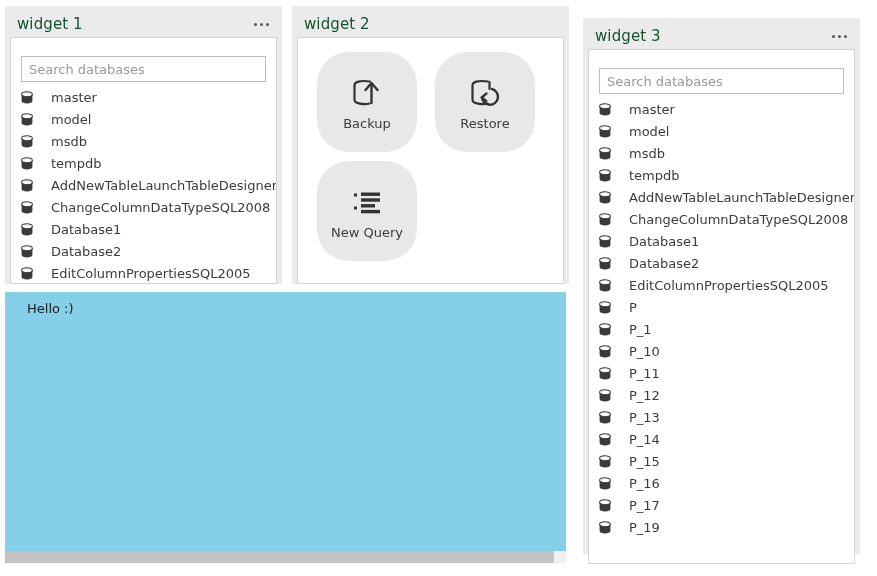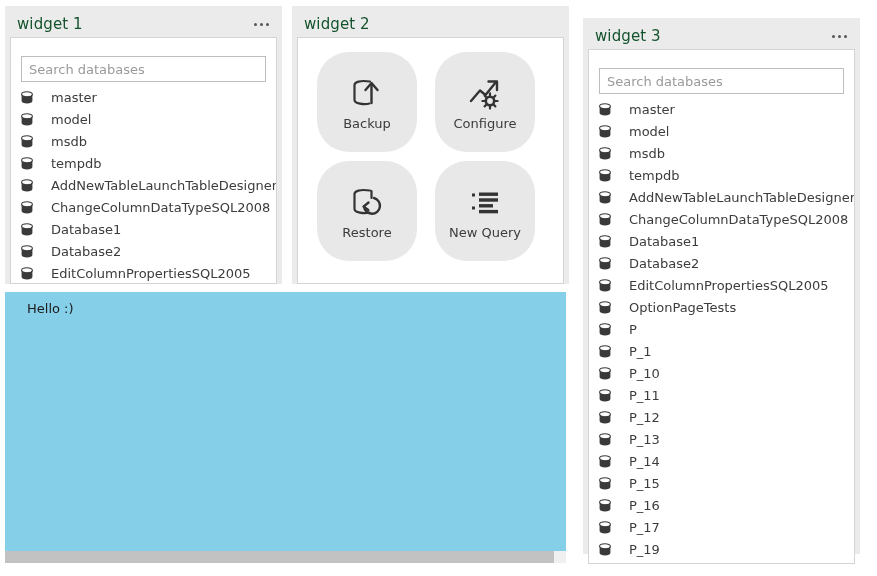--- a/index.html
+++ b/index.html
@@ -266,38 +266,20 @@
       <div class="tile-grid" id="w2-tiles">
           <div class="tile">
             <div class="tile-icon">
               <svg width="38" height="38" viewBox="0 0 38 38">
                 <path d="M22 6.5 C12 5 6.5 7 6.5 10 L6.5 25 C6.5 28.5 16 30 21.5 28.5" fill="none" stroke="#333333" stroke-width="2.2" stroke-linecap="round"></path>
                 <path d="M23.5 28 L23.5 9" fill="none" stroke="#333333" stroke-width="2.4" stroke-linecap="round"></path>
                 <path d="M17.5 15 L23.5 8 L29.5 15" fill="none" stroke="#333333" stroke-width="2.4" stroke-linecap="round" stroke-linejoin="round"></path>
               </svg>
             </div>
             <div class="tile-label">Backup</div>
-          </div>
-          <div class="tile">
-            <div class="tile-icon">
-              <svg width="38" height="38" viewBox="0 0 38 38">
-                <path d="M5 26 L14 15.5 L19.5 20 L30 7" fill="none" stroke="#333333" stroke-width="2.4" stroke-linecap="round" stroke-linejoin="round"></path>
-                <path d="M22.5 6.5 L31 6.5 L31 15" fill="none" stroke="#333333" stroke-width="2.4" stroke-linecap="round" stroke-linejoin="round"></path>
-                <circle cx="24" cy="26" r="4.2" fill="none" stroke="#333333" stroke-width="2.6"></circle>
-                <line x1="29.00" y1="26.00" x2="31.60" y2="26.00" stroke="#333333" stroke-width="2.2" stroke-linecap="round"></line>
-                <line x1="27.54" y1="29.54" x2="29.37" y2="31.37" stroke="#333333" stroke-width="2.2" stroke-linecap="round"></line>
-                <line x1="24.00" y1="31.00" x2="24.00" y2="33.60" stroke="#333333" stroke-width="2.2" stroke-linecap="round"></line>
-                <line x1="20.46" y1="29.54" x2="18.63" y2="31.37" stroke="#333333" stroke-width="2.2" stroke-linecap="round"></line>
-                <line x1="19.00" y1="26.00" x2="16.40" y2="26.00" stroke="#333333" stroke-width="2.2" stroke-linecap="round"></line>
-                <line x1="20.46" y1="22.46" x2="18.63" y2="20.63" stroke="#333333" stroke-width="2.2" stroke-linecap="round"></line>
-                <line x1="24.00" y1="21.00" x2="24.00" y2="18.40" stroke="#333333" stroke-width="2.2" stroke-linecap="round"></line>
-                <line x1="27.54" y1="22.46" x2="29.37" y2="20.63" stroke="#333333" stroke-width="2.2" stroke-linecap="round"></line>
-              </svg>
-            </div>
-            <div class="tile-label">Configure</div>
           </div>
           <div class="tile">
             <div class="tile-icon">
               <svg width="38" height="38" viewBox="0 0 38 38">
                 <path d="M22 6.5 C12 5 6.5 7 6.5 10 L6.5 25 C6.5 28.5 16 30 21.5 28.5" fill="none" stroke="#333333" stroke-width="2.2" stroke-linecap="round"></path>
                 <path d="M23.5 7 L23.5 14" fill="none" stroke="#333333" stroke-width="2.2" stroke-linecap="round"></path>
                 <path d="M26 14 A8 8 0 1 1 16 22.5" fill="none" stroke="#333333" stroke-width="2.4" stroke-linecap="round"></path>
                 <path d="M20.5 18.5 L15.5 22.6 L20.3 26" fill="none" stroke="#333333" stroke-width="2.4" stroke-linecap="round" stroke-linejoin="round"></path>
               </svg>
             </div>
@@ -395,27 +377,20 @@
               <path d="M0.6 3.2 L0.6 10 C0.6 11.5 3.0 12.4 6 12.4 C9.0 12.4 11.4 11.5 11.4 10 L11.4 3.2 Z" fill="#3a3a3a"></path>
               <ellipse cx="6" cy="3.2" rx="5.4" ry="2.5" fill="#fdfdfd" stroke="#3a3a3a" stroke-width="1.1"></ellipse>
             </svg>
             <span class="db-label">EditColumnPropertiesSQL2005</span>
           </li>
           <li class="db-item">
             <svg class="db-icon" viewBox="0 0 12 13">
               <path d="M0.6 3.2 L0.6 10 C0.6 11.5 3.0 12.4 6 12.4 C9.0 12.4 11.4 11.5 11.4 10 L11.4 3.2 Z" fill="#3a3a3a"></path>
               <ellipse cx="6" cy="3.2" rx="5.4" ry="2.5" fill="#fdfdfd" stroke="#3a3a3a" stroke-width="1.1"></ellipse>
             </svg>
-            <span class="db-label">OptionPageTests</span>
-          </li>
-          <li class="db-item">
-            <svg class="db-icon" viewBox="0 0 12 13">
-              <path d="M0.6 3.2 L0.6 10 C0.6 11.5 3.0 12.4 6 12.4 C9.0 12.4 11.4 11.5 11.4 10 L11.4 3.2 Z" fill="#3a3a3a"></path>
-              <ellipse cx="6" cy="3.2" rx="5.4" ry="2.5" fill="#fdfdfd" stroke="#3a3a3a" stroke-width="1.1"></ellipse>
-            </svg>
             <span class="db-label">P</span>
           </li>
           <li class="db-item">
             <svg class="db-icon" viewBox="0 0 12 13">
               <path d="M0.6 3.2 L0.6 10 C0.6 11.5 3.0 12.4 6 12.4 C9.0 12.4 11.4 11.5 11.4 10 L11.4 3.2 Z" fill="#3a3a3a"></path>
               <ellipse cx="6" cy="3.2" rx="5.4" ry="2.5" fill="#fdfdfd" stroke="#3a3a3a" stroke-width="1.1"></ellipse>
             </svg>
             <span class="db-label">P_1</span>
           </li>
           <li class="db-item">

